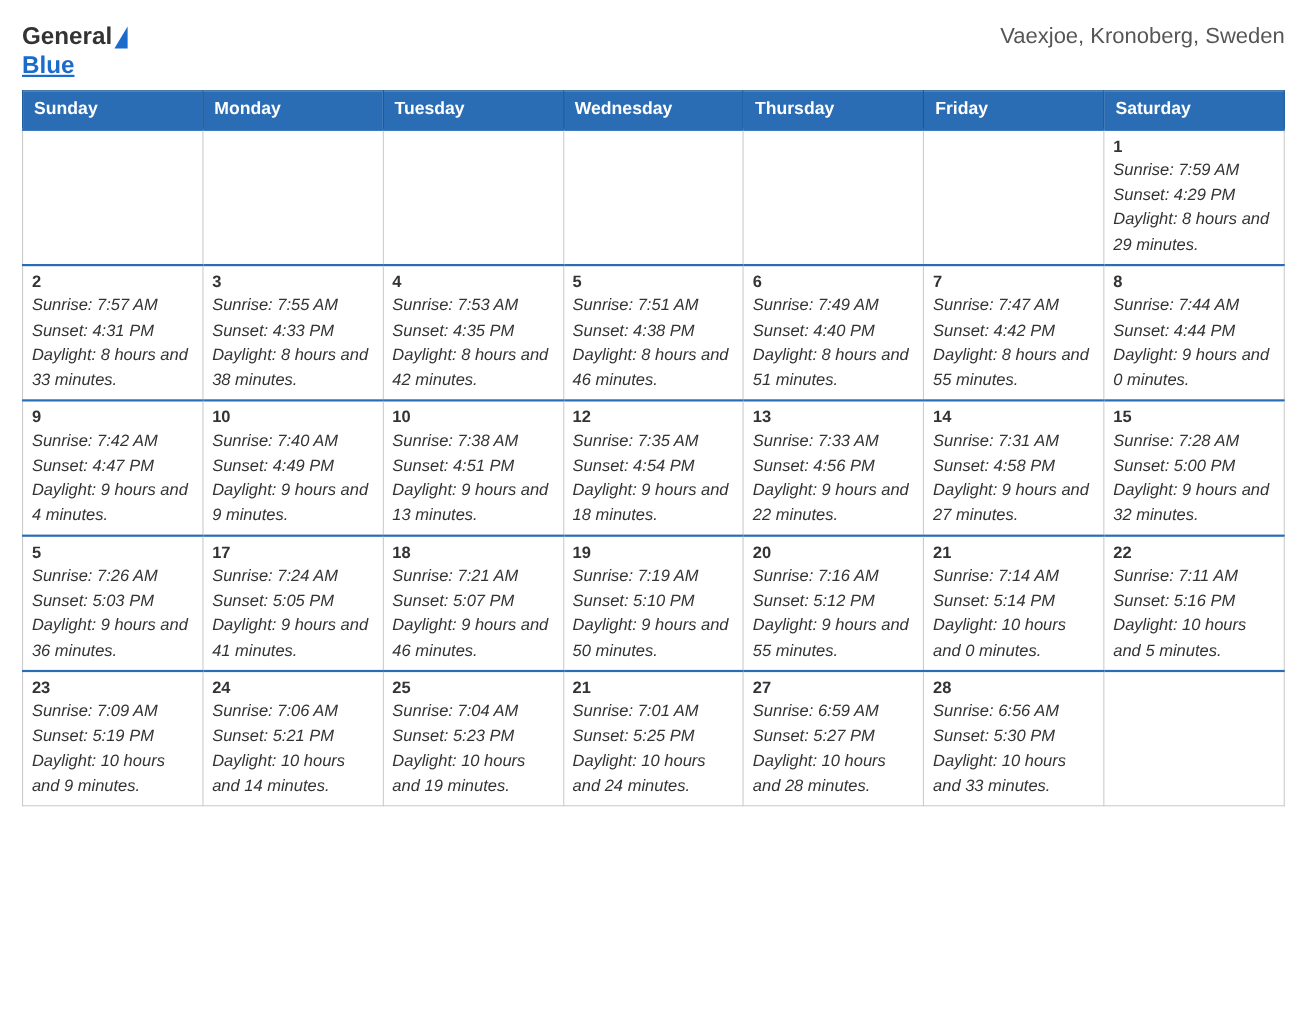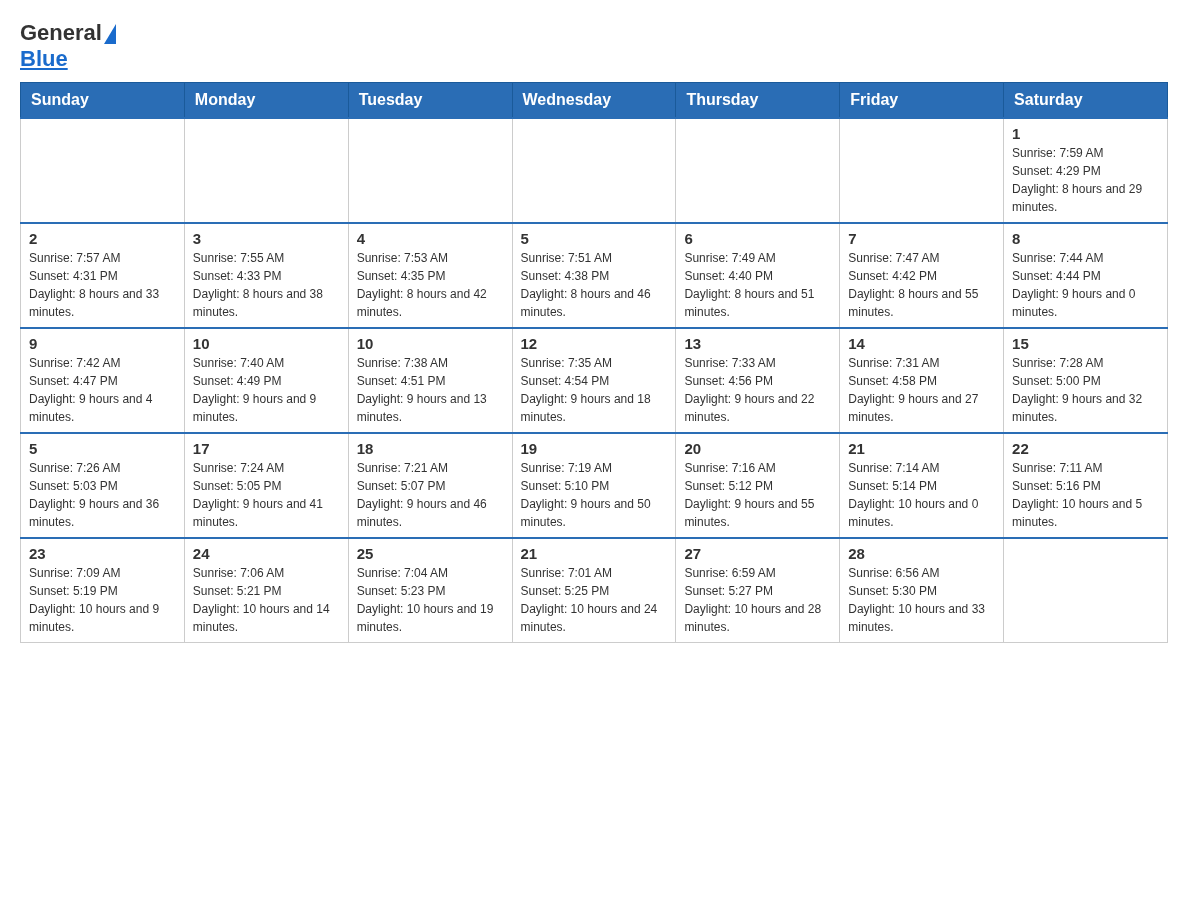--- a/index.html
+++ b/index.html
@@ -86,37 +86,39 @@
       min-height: 100px;
     }
     .day-number {
       font-size: 15px;
       font-weight: bold;
       color: #333;
       display: block;
       margin-bottom: 2px;
     }
     .day-info {
-      font-size: 12px;
+      font-size: 15px;
       color: #333;
       line-height: 1.5;
+      font-style: italic;
     }
   </style>
 </head>
 <body>
 
 <div class="header">
   <div class="logo">
     <div class="logo-top">
       <span class="logo-general">General</span>
       <div class="logo-triangle"></div>
     </div>
     <span class="logo-blue">Blue</span>
   </div>
   <div class="title-block">
+    <div class="calendar-subtitle">Vaexjoe, Kronoberg, Sweden</div>
   </div>
 </div>
 
 <table class="calendar">
   <thead>
     <tr>
     <th>Sunday</th>
         <th>Monday</th>
         <th>Tuesday</th>
         <th>Wednesday</th>

